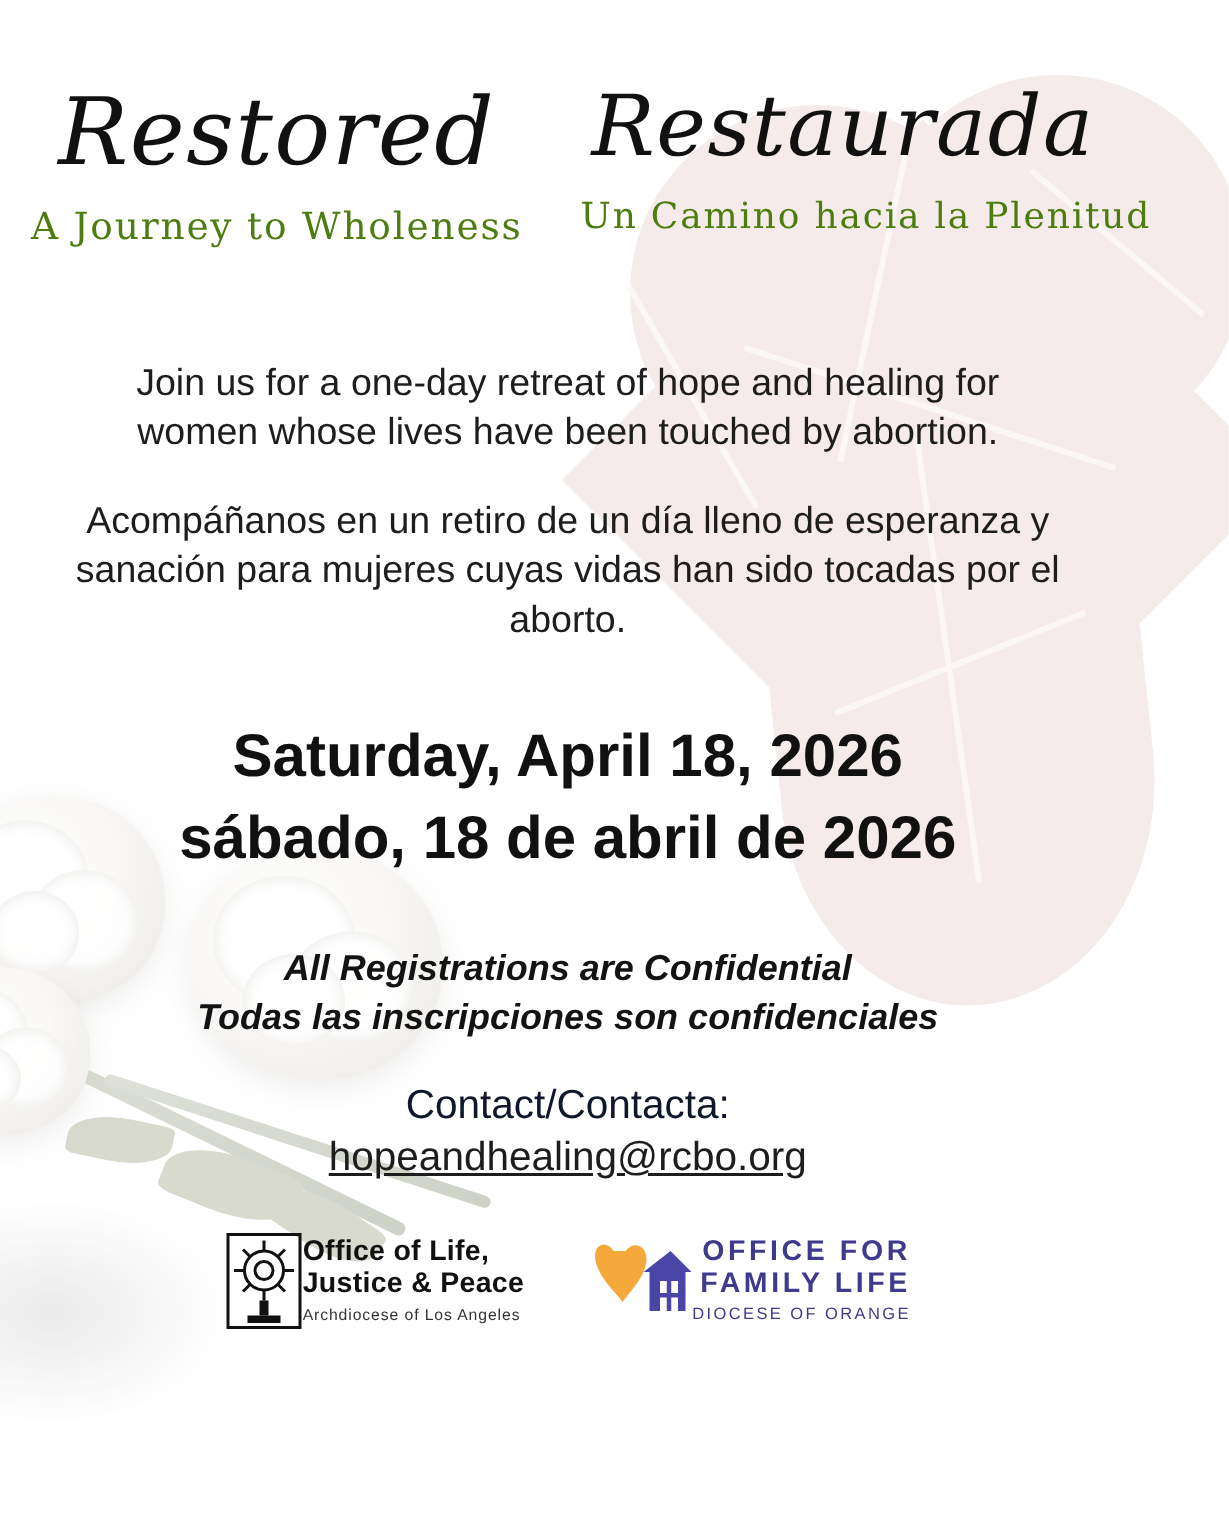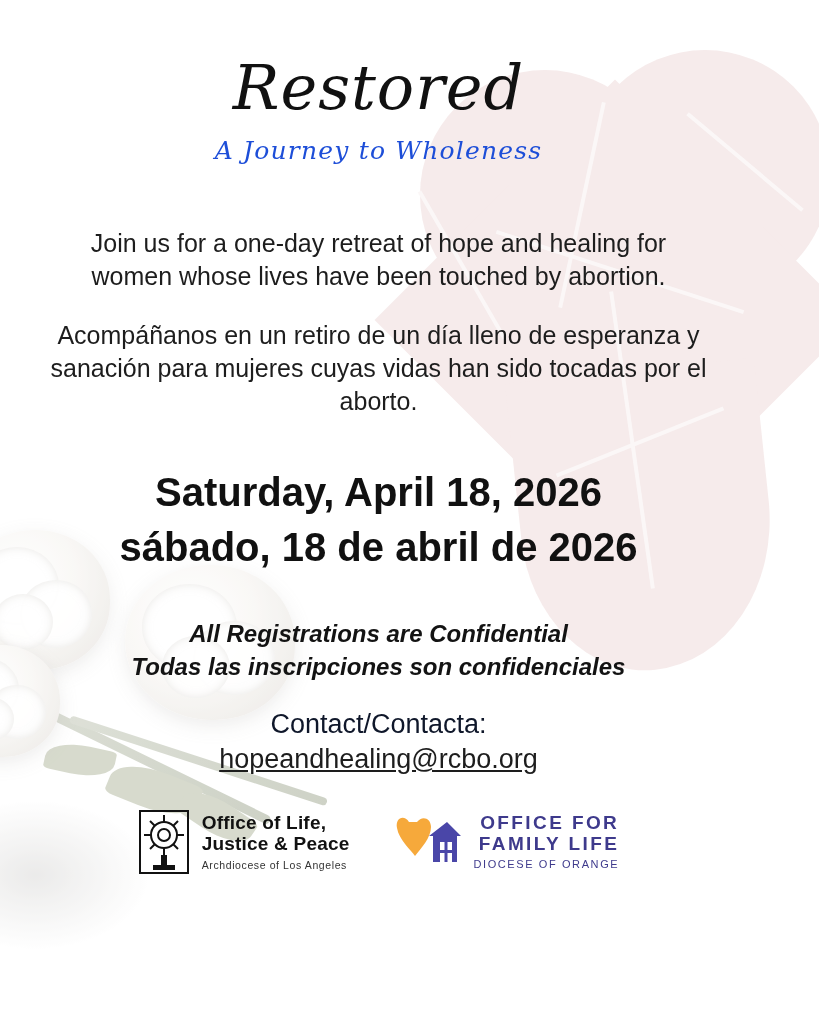--- a/index.html
+++ b/index.html
@@ -151,24 +151,23 @@
     color: #111111;
     margin: 0;
     white-space: nowrap;
   }
   .script-title.es { font-size: 56px; }
 
   .subtitle {
     font-family: "DejaVu Serif", serif;
     font-size: 25px;
     letter-spacing: 1.2px;
-    color: #1d4ed8;
-    margin: 16px 0 0;
-    white-space: nowrap;
-    font-style: italic;
+    color: #4d7c0f;
+    margin: 16px 0 12px;
+    white-space: nowrap;
   }
   .subtitle.es { font-size: 24px; }
 
   .para {
     font-size: 25px;
     line-height: 1.32;
     color: #1d1d1d;
     margin: 13px auto;
     max-width: 600px;
   }
@@ -209,21 +208,21 @@
   }
 
   
   .logos {
     margin-top: 34px;
     display: flex;
     justify-content: center;
     align-items: center;
     gap: 46px;
   }
-  .logo { display: flex; align-items: center; gap: 12px; }
+  .logo { display: flex; align-items: center; }
 
   .logo-ola-mark { width: 52px; height: 66px; flex: none; }
   .logo-ola-text { text-align: left; line-height: 1.12; }
   .logo-ola-text .l1,
   .logo-ola-text .l2 {
     font-size: 19px;
     font-weight: bold;
     color: #111111;
     letter-spacing: 0.2px;
     white-space: nowrap;
@@ -298,20 +297,24 @@
 
   <div class="veil"></div>
 </div>
 
 <div class="content">
 
   <div class="title-row">
     <div class="title-col">
       <h1 class="script-title en">Restored</h1>
       <p class="subtitle en">A Journey to Wholeness</p>
+    </div>
+    <div class="title-col">
+      <h1 class="script-title es">Restaurada</h1>
+      <p class="subtitle es">Un Camino hacia la Plenitud</p>
     </div>
   </div>
 
   <p class="para en">Join us for a one-day retreat of hope and healing for women whose lives have been touched by abortion.</p>
   <p class="para es">Acompáñanos en un retiro de un día lleno de esperanza y sanación para mujeres cuyas vidas han sido tocadas por el aborto.</p>
 
   <p class="date en">Saturday, April 18, 2026</p>
   <p class="date es">sábado, 18 de abril de 2026</p>
 
   <p class="confidential">

